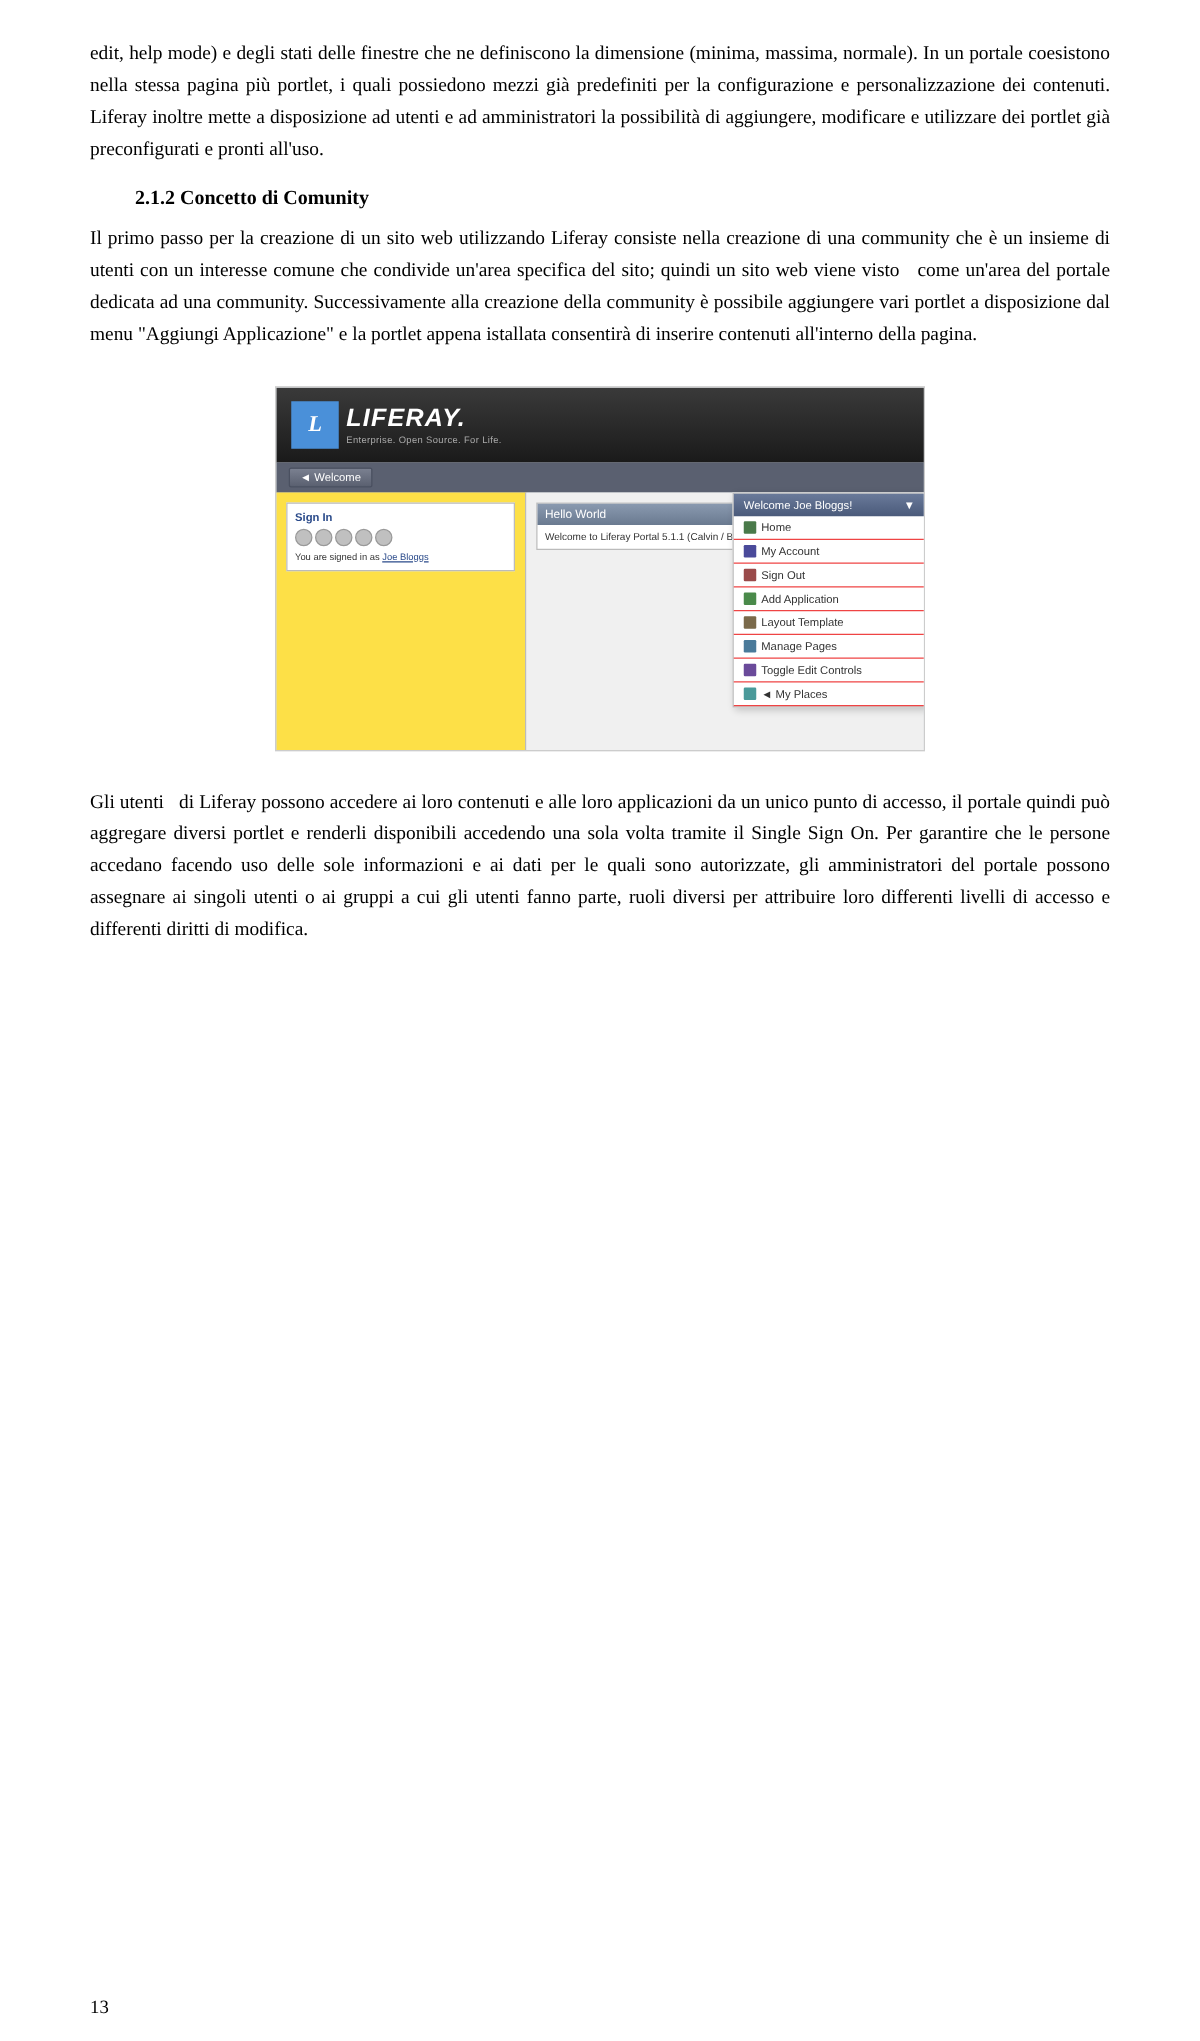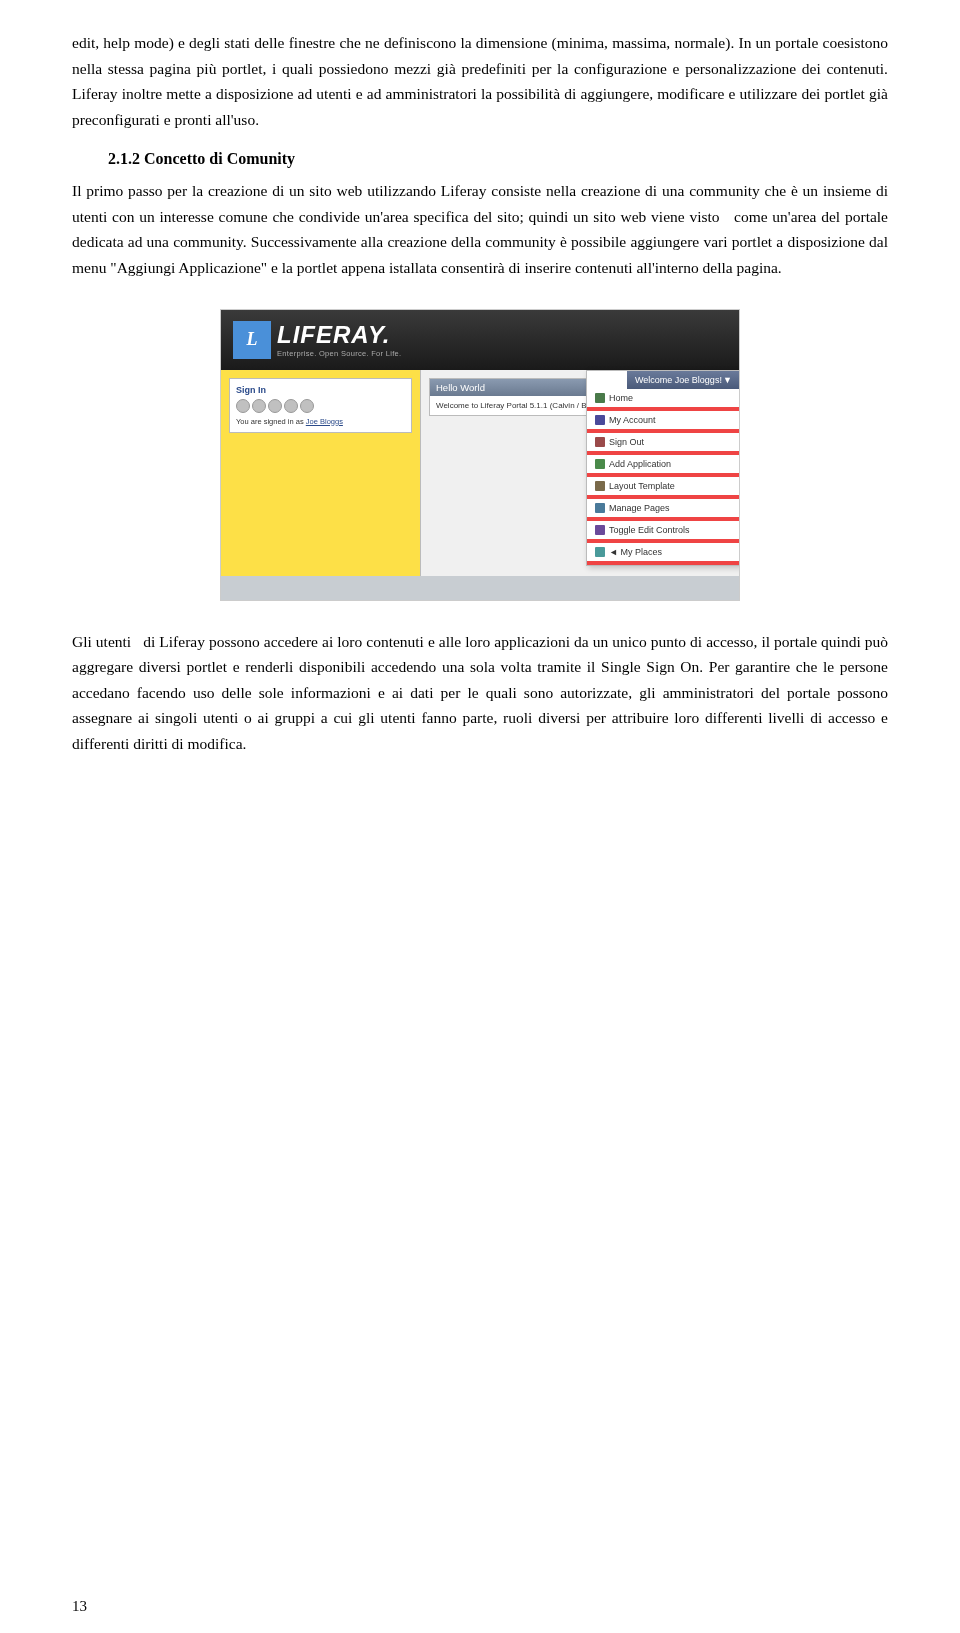--- a/index.html
+++ b/index.html
@@ -73,21 +73,21 @@
       font-size: 18px;
       color: #fff;
       font-weight: bold;
       font-style: italic;
     }
     .logo-text-area {
       display: flex;
       flex-direction: column;
     }
     .logo-main {
-      font-size: 24px;
+      font-size: 20px;
       font-weight: bold;
       color: #fff;
       letter-spacing: 1px;
       font-family: Arial, sans-serif;
       font-style: italic;
     }
     .logo-sub {
       font-size: 7.5px;
       color: #aaa;
       font-family: Arial, sans-serif;
@@ -172,28 +172,27 @@
     }
     .dropdown-header {
       background: linear-gradient(to bottom, #6a7a9a, #4a5a7a);
       color: #fff;
       font-size: 9px;
       font-family: Arial, sans-serif;
       padding: 4px 8px;
       display: flex;
       align-items: center;
       justify-content: space-between;
-      margin-left: 40px;
     }
     .dropdown-item {
       padding: 4px 8px;
       font-size: 9px;
       font-family: Arial, sans-serif;
       color: #333;
-      border-bottom: 4px solid #ef4444;
+      border-bottom: 1px solid #ef4444;
       display: flex;
       align-items: center;
       gap: 4px;
       cursor: pointer;
     }
     .dropdown-item-icon {
       width: 10px;
       height: 10px;
       background: #ccc;
       border-radius: 1px;
@@ -260,20 +259,23 @@
           <div class="liferay-logo-box">
             <div class="logo-icon">L</div>
             <div class="logo-text-area">
               <span class="logo-main">LIFERAY.</span>
               <span class="logo-sub">Enterprise. Open Source. For Life.</span>
             </div>
           </div>
         </div>
       </div>
 
+      <div class="liferay-nav">
+        <button class="nav-welcome-btn">◄ Welcome</button>
+      </div>
 
       <div class="liferay-body">
 
         <div class="liferay-left">
           <div class="signin-box">
             <div class="signin-title">Sign In</div>
             <div class="signin-icons-row">
               <div class="signin-icon-circle"></div>
               <div class="signin-icon-circle"></div>
               <div class="signin-icon-circle"></div>

